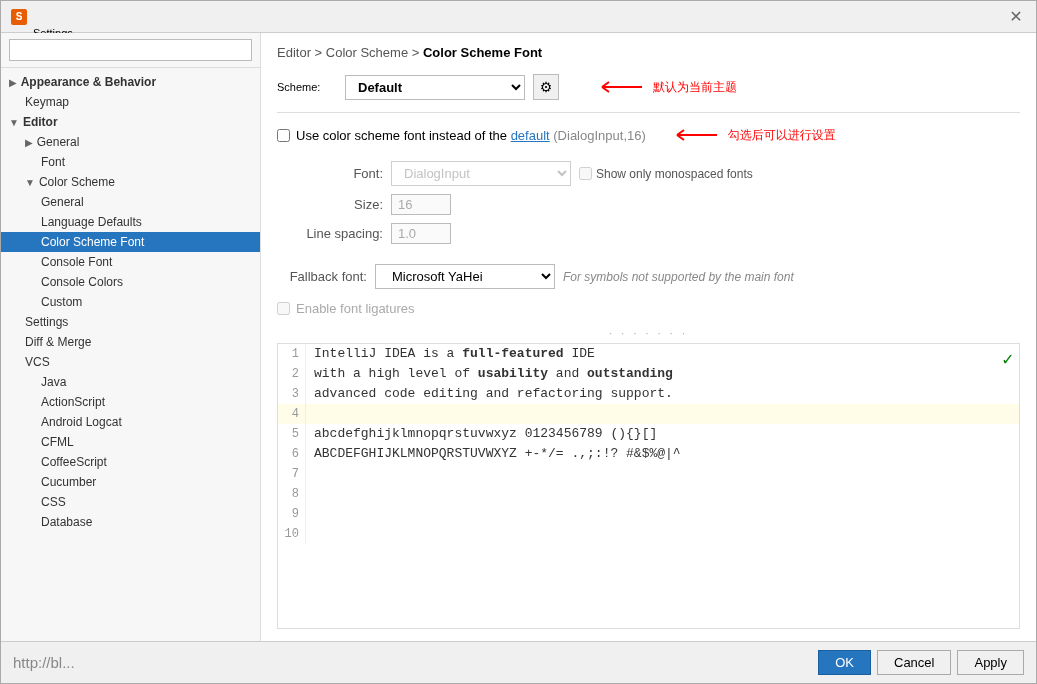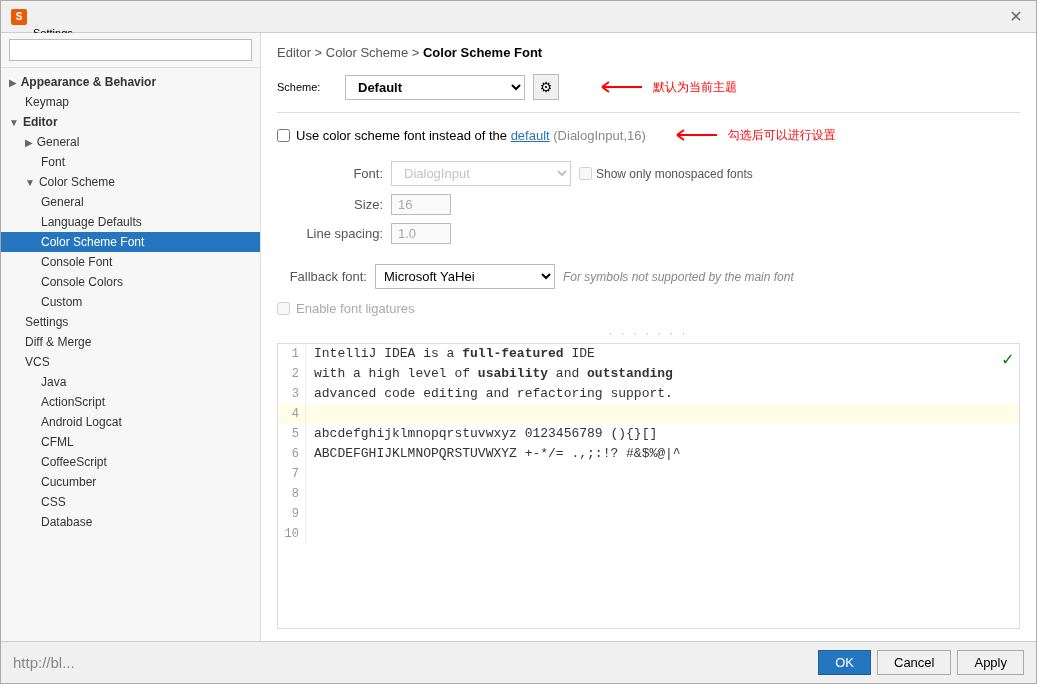--- a/index.html
+++ b/index.html
@@ -239,21 +239,21 @@
     }
 
     .fallback-row {
       display: flex;
       align-items: center;
       gap: 8px;
       margin-bottom: 12px;
     }
 
     .fallback-dropdown {
-      padding: 3px 4px;
+      padding: 3px 12px;
       border: 1px solid #bbb;
       font-size: 13px;
       min-width: 180px;
       background: #fff;
     }
 
     .fallback-hint {
       font-size: 12px;
       color: #888;
       font-style: italic;

